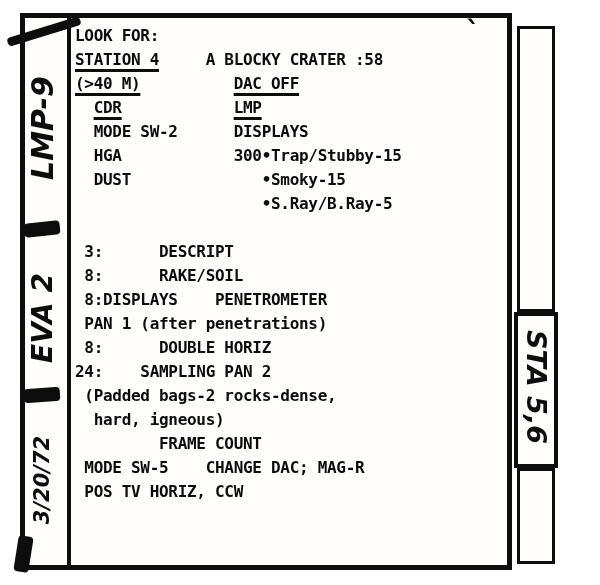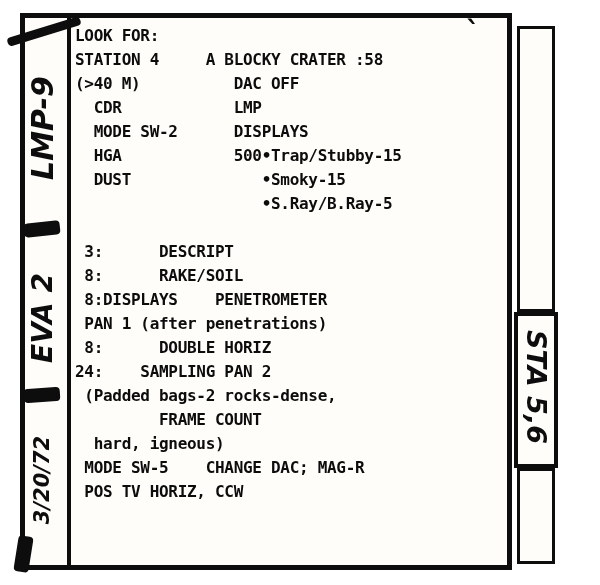--- a/index.html
+++ b/index.html
@@ -18,21 +18,21 @@
     border-right:4px solid #0d0d0d;
   }
   
   .content{
     position:absolute;left:50px;top:6px;right:4px;
   }
   .line{
     white-space:pre;font-weight:bold;font-size:16px;line-height:24px;
     letter-spacing:-0.3px;
   }
-  .u{text-decoration-thickness:2.5px;text-underline-offset:4px;}
+  .u{text-decoration:underline;text-decoration-thickness:2.5px;text-underline-offset:4px;}
   
   .vlabel{
     position:absolute;width:140px;height:36px;
     display:flex;align-items:center;justify-content:center;
     font-family:"DejaVu Sans",sans-serif;font-style:italic;font-weight:bold;
     color:#0d0d0d;white-space:nowrap;
   }
   .v-lmp{left:-28px;top:110px;transform:rotate(-90deg);font-size:30px;}
   .v-eva{left:-28px;top:300px;transform:rotate(-90deg);font-size:28px;}
   .v-date{left:-28px;top:462px;transform:rotate(-90deg);font-size:21px;}
@@ -61,33 +61,33 @@
   <div class="frame">
 
     <div class="leftstrip"></div>
 
     <div class="content">
       <div class="line"><span>LOOK FOR:</span></div>
       <div class="line"><span class="u">STATION 4</span><span>     A BLOCKY CRATER :58</span></div>
       <div class="line"><span class="u">(&gt;40 M)</span><span>          </span><span class="u">DAC OFF</span></div>
       <div class="line"><span>  </span><span class="u">CDR</span><span>            </span><span class="u">LMP</span></div>
       <div class="line"><span>  MODE SW-2      DISPLAYS</span></div>
-      <div class="line"><span>  HGA            500•Trap/Stubby-15</span></div>
+      <div class="line"><span>  HGA            300•Trap/Stubby-15</span></div>
       <div class="line"><span>  DUST              •Smoky-15</span></div>
       <div class="line"><span>                    •S.Ray/B.Ray-5</span></div>
       <div class="line"><span> </span></div>
       <div class="line"><span> 3:      DESCRIPT</span></div>
       <div class="line"><span> 8:      RAKE/SOIL</span></div>
       <div class="line"><span> 8:DISPLAYS    PENETROMETER</span></div>
       <div class="line"><span> PAN 1 (after penetrations)</span></div>
       <div class="line"><span> 8:      DOUBLE HORIZ</span></div>
       <div class="line"><span>24:    SAMPLING PAN 2</span></div>
       <div class="line"><span> (Padded bags-2 rocks-dense,</span></div>
+      <div class="line"><span>  hard, igneous)</span></div>
       <div class="line"><span>         FRAME COUNT</span></div>
-      <div class="line"><span>  hard, igneous)</span></div>
       <div class="line"><span> MODE SW-5    CHANGE DAC; MAG-R</span></div>
       <div class="line"><span> POS TV HORIZ, CCW</span></div>
     </div>
   </div>
 
   <div class="vlabel v-lmp">LMP-9</div>
   <div class="vlabel v-eva">EVA 2</div>
   <div class="vlabel v-date">3/20/72</div>
 
   <div class="mark mark-diag"></div>

